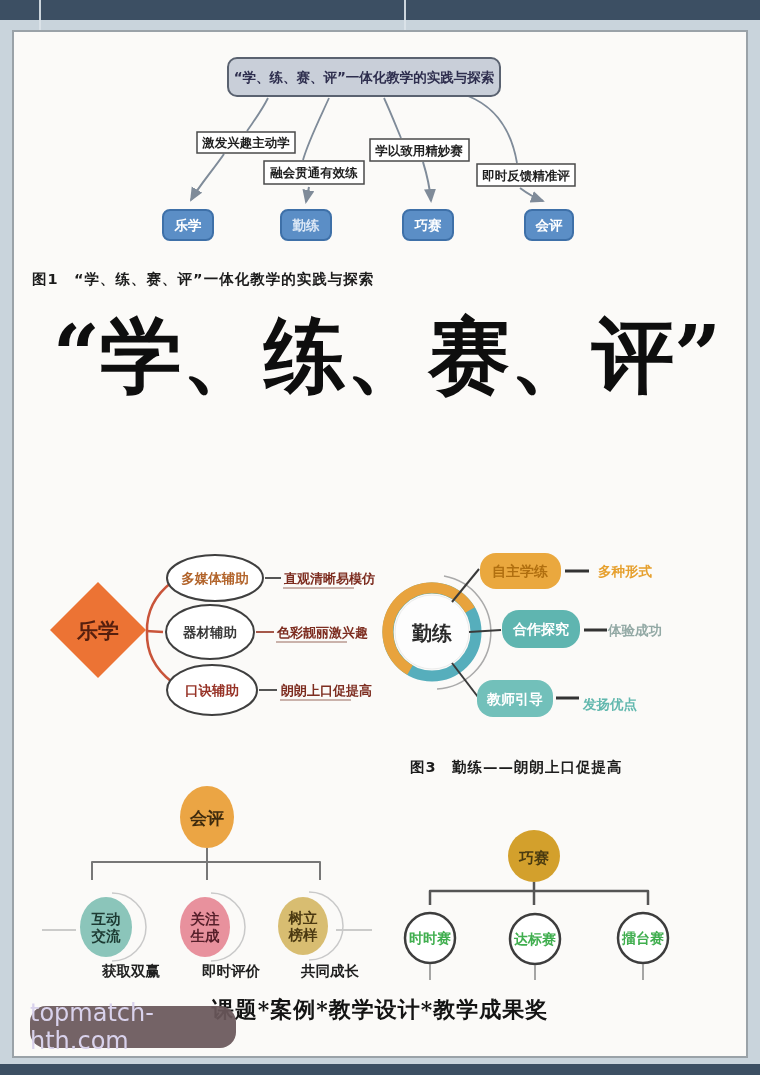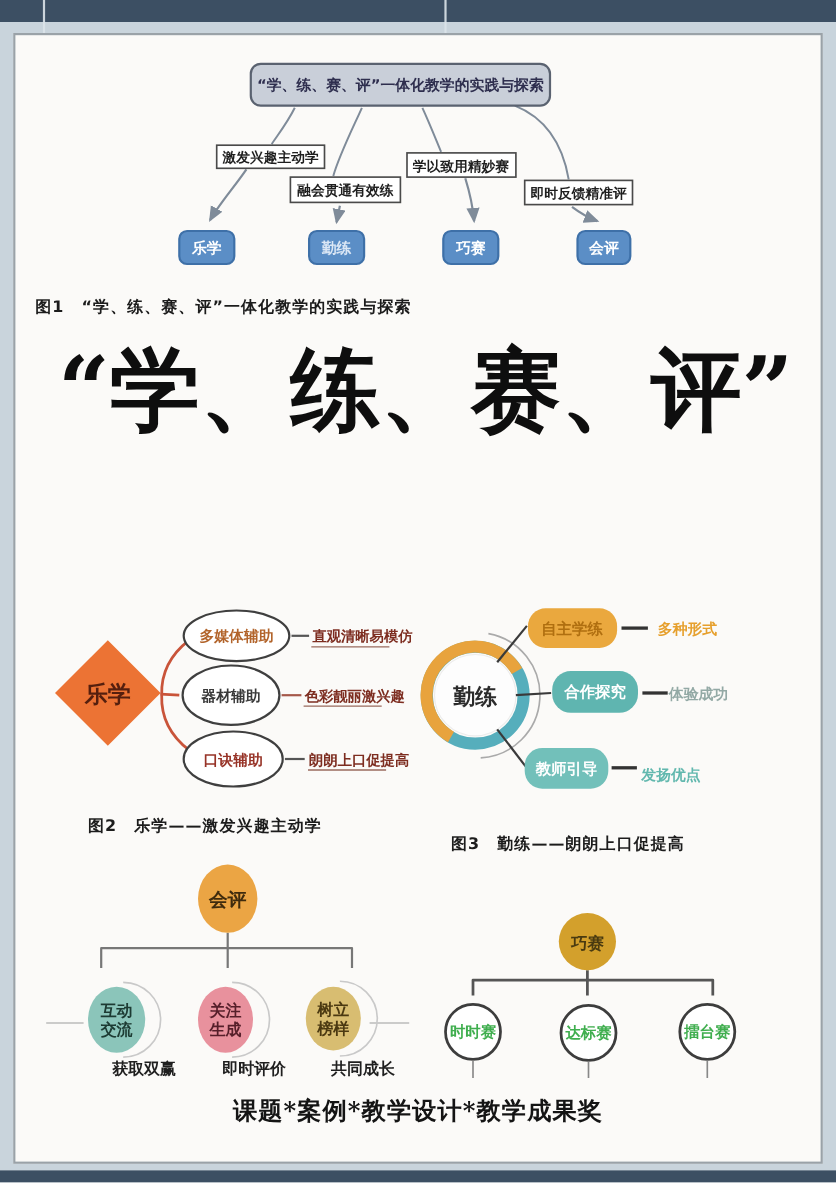--- a/index.html
+++ b/index.html
@@ -83,21 +83,20 @@
     <line x1="265" y1="578" x2="281" y2="578" stroke="#555555" stroke-width="2"></line>
     <line x1="256" y1="632" x2="274" y2="632" stroke="#a5584a" stroke-width="2"></line>
     <line x1="259" y1="690" x2="277" y2="690" stroke="#555555" stroke-width="2"></line>
     <text x="284" y="583" font-size="13" font-weight="bold" fill="#7d2d20">直观清晰易模仿</text>
     <line x1="283" y1="588" x2="354" y2="588" stroke="#9a6a5e" stroke-width="1.2"></line>
     <text x="277" y="637" font-size="13" font-weight="bold" fill="#7d2d20">色彩靓丽激兴趣</text>
     <line x1="276" y1="642" x2="347" y2="642" stroke="#9a6a5e" stroke-width="1.2"></line>
     <text x="281" y="695" font-size="13" font-weight="bold" fill="#7d2d20">朗朗上口促提高</text>
     <line x1="280" y1="700" x2="351" y2="700" stroke="#9a6a5e" stroke-width="1.2"></line>
   </svg>
-  <div class="cap" style="left:60px; top:741px; width:320px;">图2　乐学——激发兴趣主动学</div>
 
   <svg style="left:380px; top:545px;" width="300" height="185" viewBox="380 545 300 185">
     <path d="M444,576 A57,57 0 0 1 437,689" fill="none" stroke="#aaaaaa" stroke-width="1.5"></path>
     <circle cx="432" cy="632" r="44" fill="none" stroke="#56aebc" stroke-width="11"></circle>
     <path d="M470,610 A44,44 0 1 0 410,670" fill="none" stroke="#e8a33d" stroke-width="11"></path>
     <circle cx="432" cy="632" r="37" fill="#fdfdfd" stroke="#ececec" stroke-width="1"></circle>
     <text x="432" y="640" text-anchor="middle" font-size="20" font-weight="bold" fill="#2b2b2b">勤练</text>
     <line x1="452" y1="602" x2="479" y2="569" stroke="#3a3a3a" stroke-width="2"></line>
     <line x1="469" y1="632" x2="501" y2="630" stroke="#3a3a3a" stroke-width="2"></line>
     <line x1="452" y1="663" x2="478" y2="697" stroke="#3a3a3a" stroke-width="2"></line>
@@ -148,14 +147,17 @@
     <circle cx="535" cy="939" r="25" fill="#ffffff" stroke="#3d3d3d" stroke-width="2.5"></circle>
     <text x="535" y="944" text-anchor="middle" font-size="14" font-weight="bold" fill="#3fae4e">达标赛</text>
     <circle cx="643" cy="938" r="25" fill="#ffffff" stroke="#3d3d3d" stroke-width="2.5"></circle>
     <text x="643" y="943" text-anchor="middle" font-size="14" font-weight="bold" fill="#3fae4e">擂台赛</text>
     <line x1="430" y1="964" x2="430" y2="980" stroke="#888888" stroke-width="1.5"></line>
     <line x1="535" y1="965" x2="535" y2="980" stroke="#888888" stroke-width="1.5"></line>
     <line x1="643" y1="964" x2="643" y2="980" stroke="#888888" stroke-width="1.5"></line>
   </svg>
 
   <div class="footer">课题*案例*教学设计*教学成果奖</div>
+  <div class="watermark">
+    <span>topmatch-hth.com</span>
+  </div>
   <div class="botbar"></div>
 </div>
 
 </body></html>

